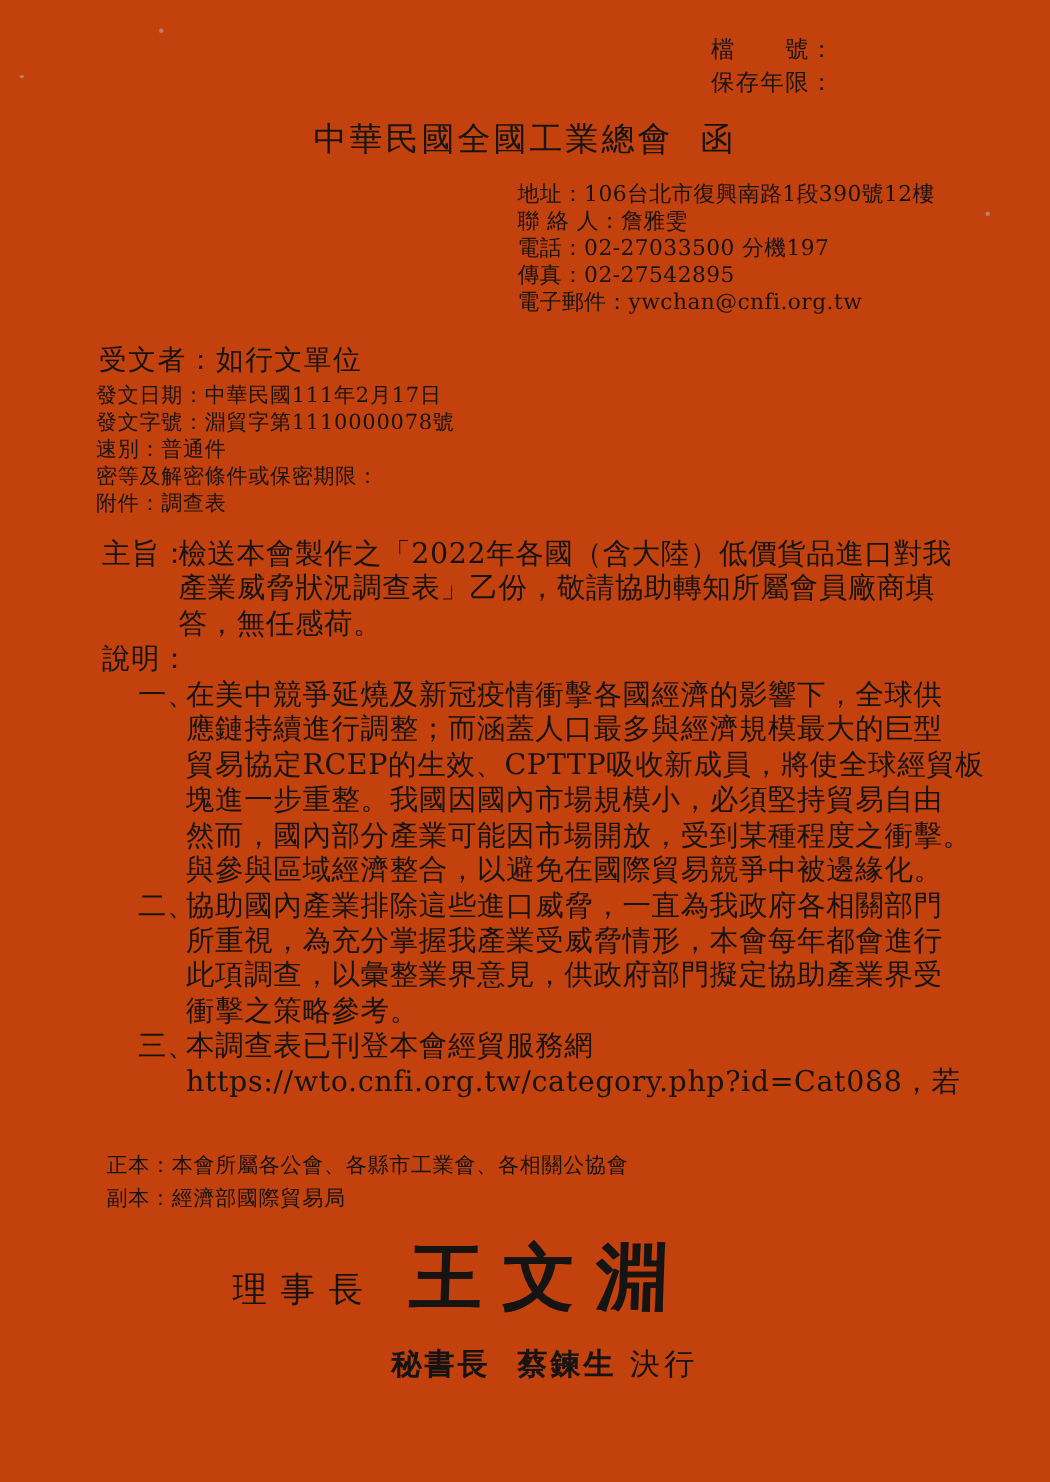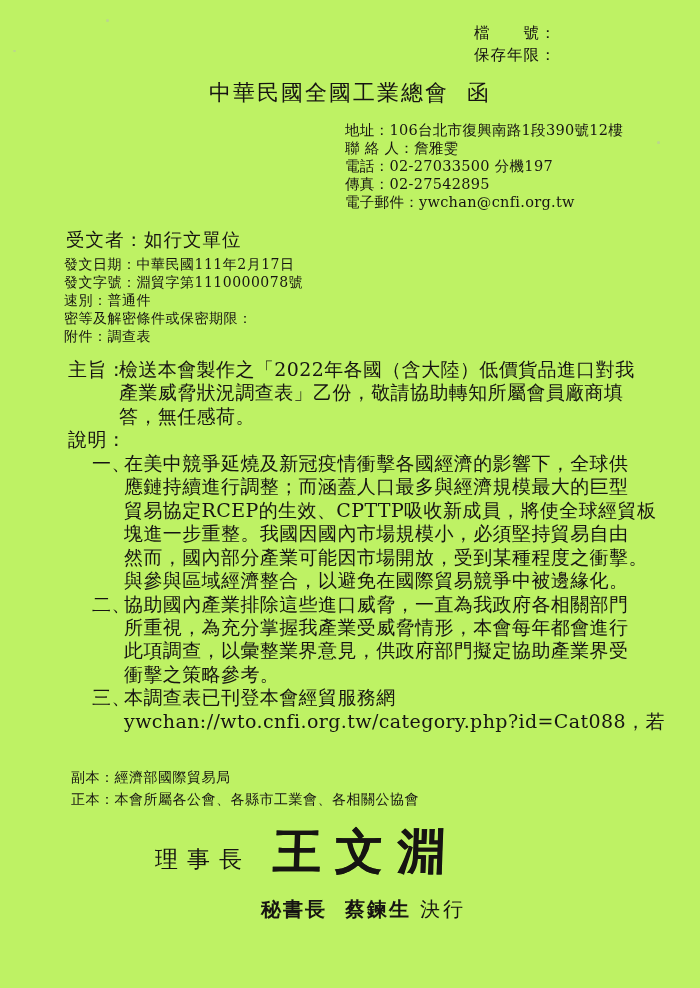--- a/index.html
+++ b/index.html
@@ -3,21 +3,21 @@
 <meta charset="utf-8">
 <style>
   html,body{margin:0;padding:0;}
   body{
     width:700px;height:988px;
     background:#ffffff;
     font-family:"DejaVu Serif","Liberation Serif",serif;
     color:#161412;
     -webkit-font-smoothing:antialiased;
   }
-  .page{position:relative;width:700px;height:988px;background:#bef264;overflow:hidden;}
+  .page{position:relative;width:700px;height:988px;background:#c2410c;overflow:hidden;}
 
   
   .stamp{position:absolute;top:22px;left:474px;font-size:15.5px;line-height:22px;letter-spacing:1px;}
   .stamp div{white-space:pre;}
 
   
   .title{position:absolute;top:78px;left:0;width:700px;text-align:center;
          font-size:22px;letter-spacing:2px;font-weight:400;white-space:pre;}
 
   
@@ -113,28 +113,28 @@
       <span class="no">二、</span>
       <div class="ln">協助國內產業排除這些進口威脅，一直為我政府各相關部門</div>
       <div class="ln">所重視，為充分掌握我產業受威脅情形，本會每年都會進行</div>
       <div class="ln">此項調查，以彙整業界意見，供政府部門擬定協助產業界受</div>
       <div class="ln">衝擊之策略參考。</div>
     </div>
 
     <div class="item">
       <span class="no">三、</span>
       <div class="ln">本調查表已刊登本會經貿服務網</div>
-      <div class="ln">ywchan://wto.cnfi.org.tw/category.php?id=Cat088，若</div>
+      <div class="ln">https://wto.cnfi.org.tw/category.php?id=Cat088，若</div>
     </div>
 
   </div>
 
   <div class="distribution">
+    <div>正本：本會所屬各公會、各縣市工業會、各相關公協會</div>
     <div>副本：經濟部國際貿易局</div>
-    <div>正本：本會所屬各公會、各縣市工業會、各相關公協會</div>
   </div>
 
   <div class="chairman">
     <span class="ctitle">理事長</span>
     <span class="cname">王文淵</span>
   </div>
 
   <div class="secretary"><span>秘書長  蔡鍊生 </span><span class="decision">決行</span></div>
 
   <div class="speck s1"></div>

